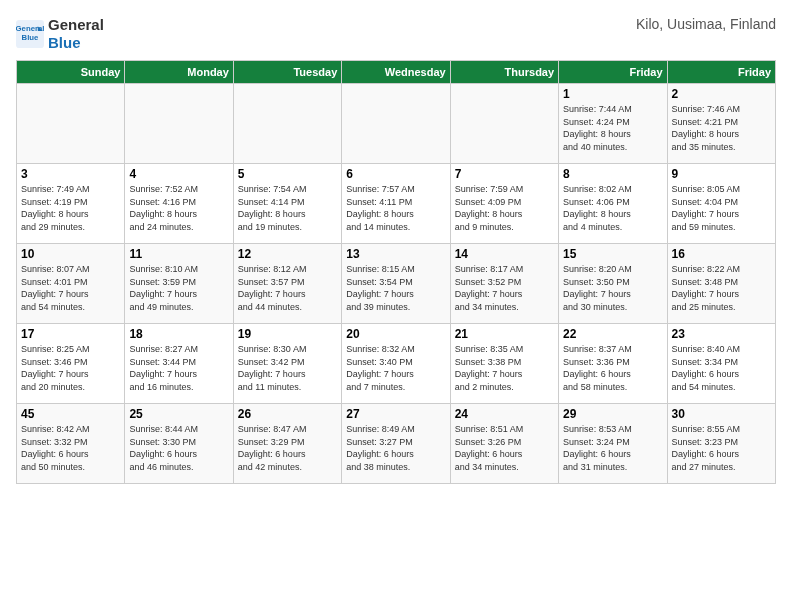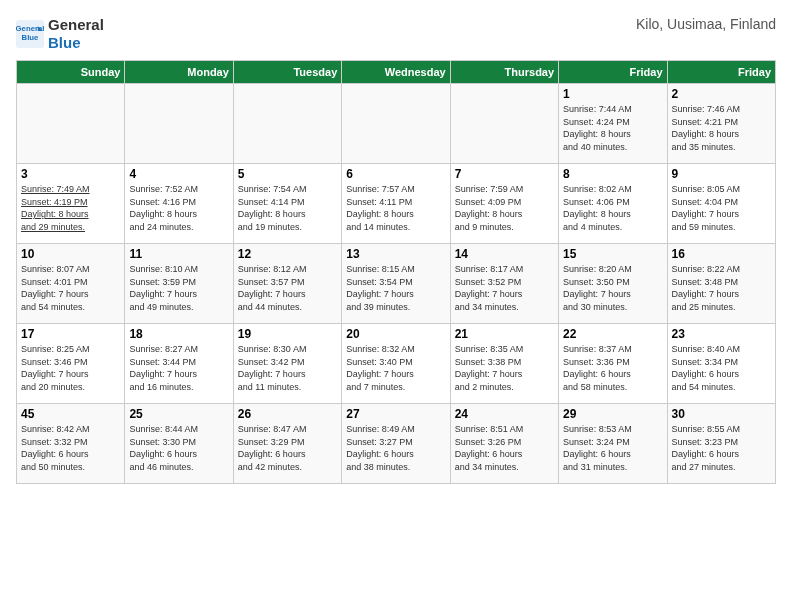--- a/index.html
+++ b/index.html
@@ -127,21 +127,21 @@
           <div class="day-num">2</div>
           <div class="day-info" style="white-space: pre-line;">Sunrise: 7:46 AM
 Sunset: 4:21 PM
 Daylight: 8 hours
 and 35 minutes.</div>
         </td>
       </tr>
       <tr>
         <td>
           <div class="day-num">3</div>
-          <div class="day-info" style="white-space: pre-line; text-decoration: underline;">Sunrise: 7:49 AM
+          <div class="day-info" style="white-space: pre-line;">Sunrise: 7:49 AM
 Sunset: 4:19 PM
 Daylight: 8 hours
 and 29 minutes.</div>
         </td>
         <td>
           <div class="day-num">4</div>
           <div class="day-info" style="white-space: pre-line;">Sunrise: 7:52 AM
 Sunset: 4:16 PM
 Daylight: 8 hours
 and 24 minutes.</div>

